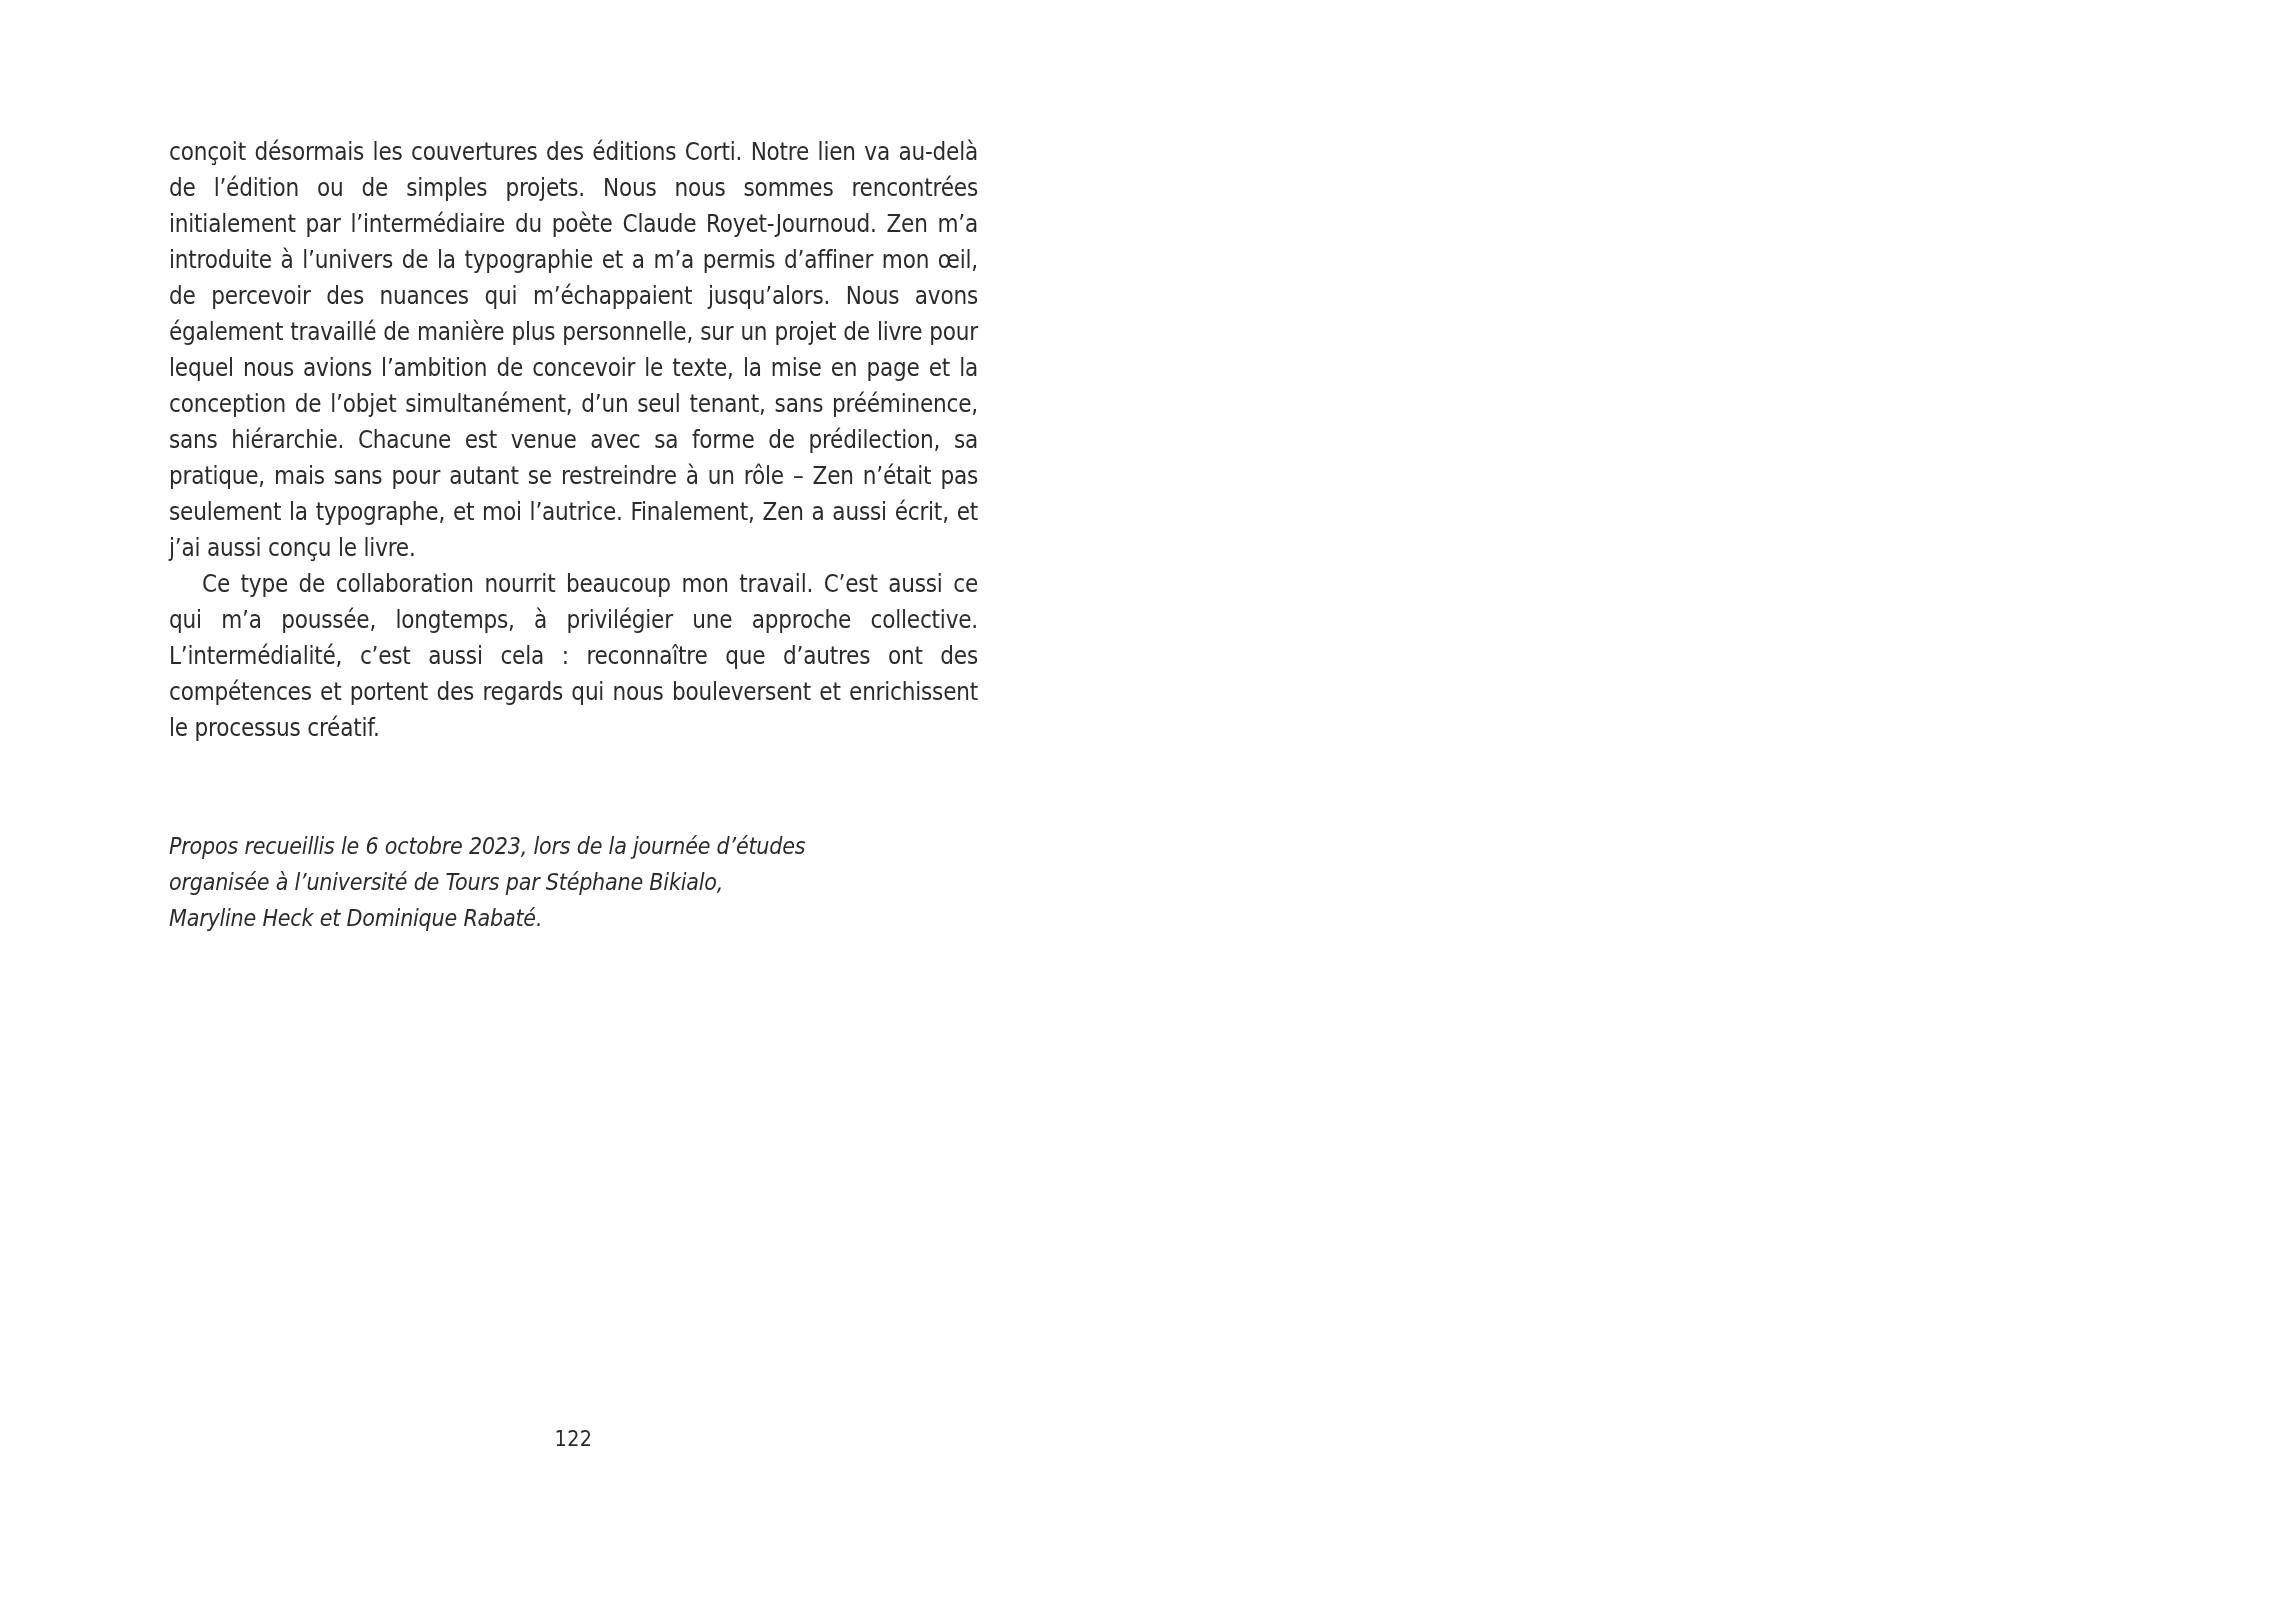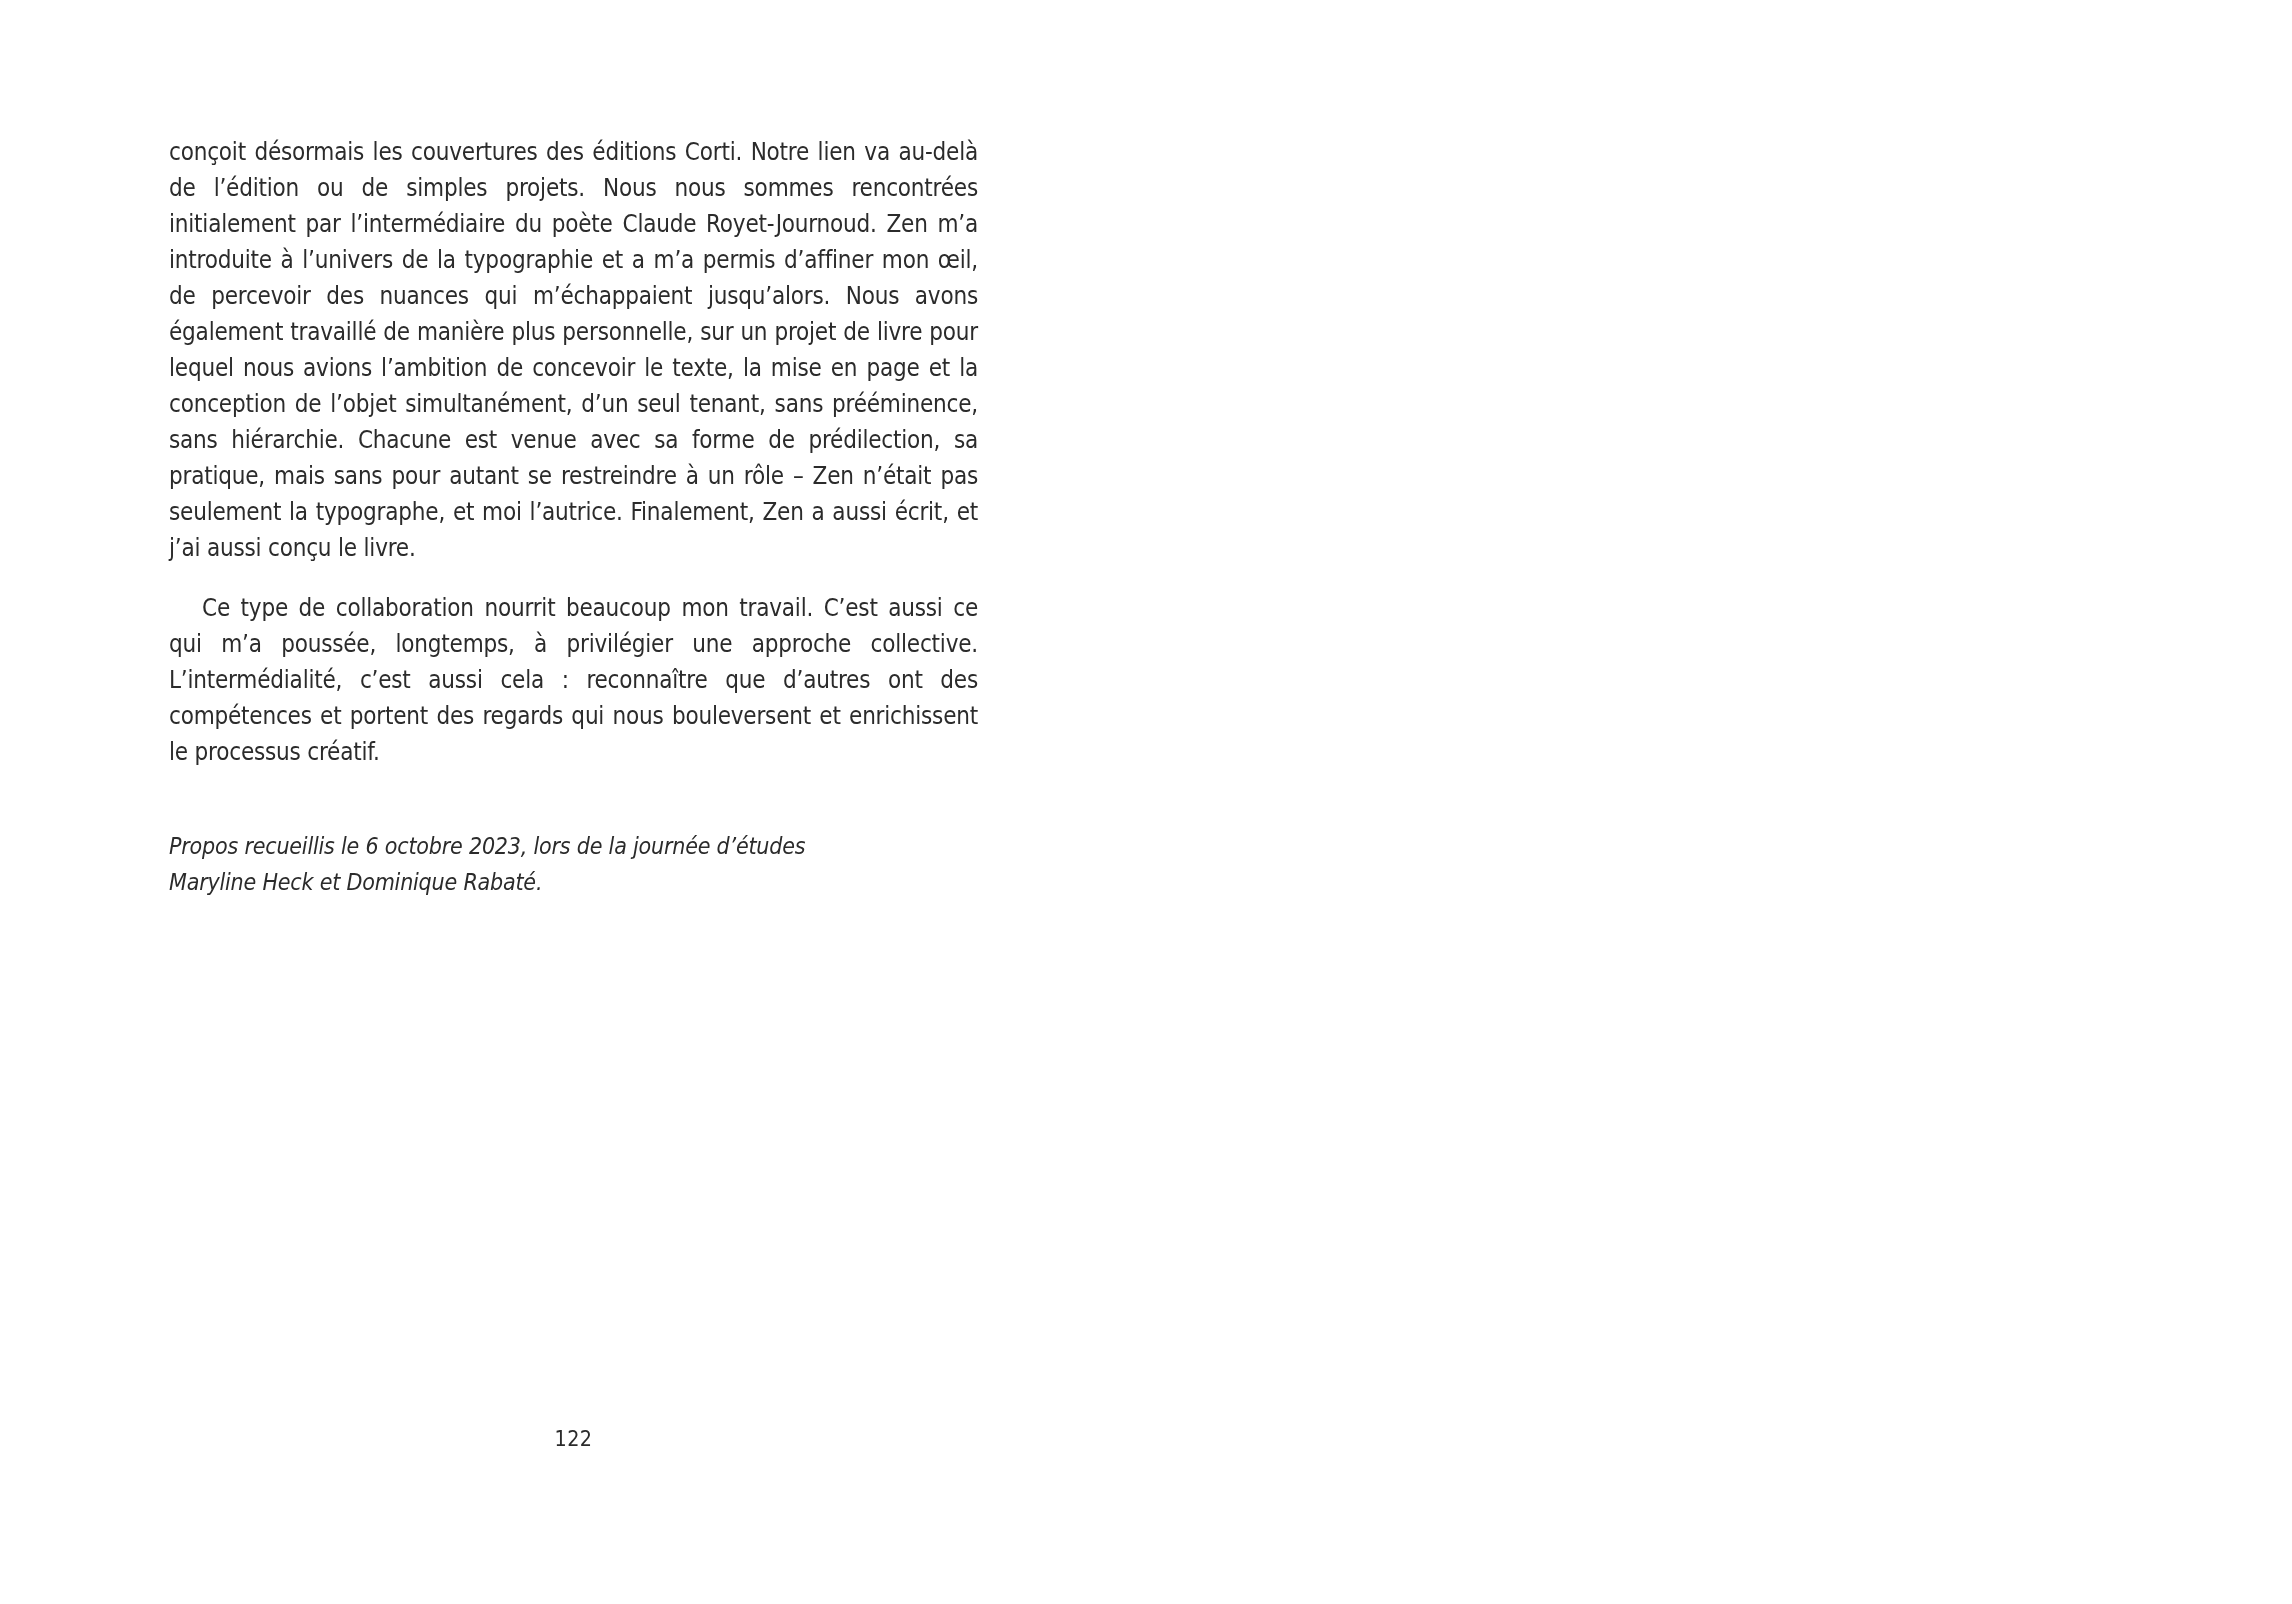--- a/index.html
+++ b/index.html
@@ -32,21 +32,21 @@
     font-size: 24px;
     line-height: 36px;
     text-align: justify;
     hyphens: auto;
     -webkit-hyphens: auto;
     letter-spacing: -0.2px;
     color: #2b2b2b;
   }
   .left-body  { left: 169px;  top: 134px; width: 809px; }
   .para { text-align: justify; }
-  .para.indent { text-indent: 33px; margin-top: 24px; }
+  .para.indent { text-indent: 33px; }
 
   
   .attribution {
     position: absolute;
     left: 169px;
     top: 797px;
     width: 809px;
     font-style: italic;
     font-size: 23px;
     line-height: 36px;
@@ -73,20 +73,21 @@
 
 <div class="spread">
 
   <section class="page page-left">
     <div class="body-text left-body">
       <p class="para">conçoit désormais les couvertures des éditions Corti. Notre lien va au-delà de l’édition ou de simples projets. Nous nous sommes rencontrées initialement par l’intermédiaire du poète Claude Royet-Journoud. Zen m’a introduite à l’univers de la typographie et a m’a permis d’affiner mon œil, de percevoir des nuances qui m’échappaient jusqu’alors. Nous avons également travaillé de manière plus personnelle, sur un projet de livre pour lequel nous avions l’ambition de concevoir le texte, la mise en page et la conception de l’objet simultanément, d’un seul tenant, sans prééminence, sans hiérarchie. Chacune est venue avec sa forme de prédilection, sa pratique, mais sans pour autant se restreindre à un rôle – Zen n’était pas seulement la typographe, et moi l’autrice. Finalement, Zen a aussi écrit, et j’ai aussi conçu le livre.</p>
       <p class="para indent">Ce type de collaboration nourrit beaucoup mon travail. C’est aussi ce qui m’a poussée, longtemps, à privilégier une approche collective. L’intermédialité, c’est aussi cela : reconnaître que d’autres ont des compétences et portent des regards qui nous bouleversent et enrichissent le processus créatif.</p>
     </div>
     <div class="attribution">
       <div>Propos recueillis le 6 octobre 2023, lors de la journée d’études</div>
+      <div>organisée à l’université de Tours par Stéphane Bikialo,</div>
       <div>Maryline Heck et Dominique Rabaté.</div>
     </div>
     <div class="page-num page-num-left">122</div>
   </section>
 
   <section class="page page-right">
     
     
     
     

